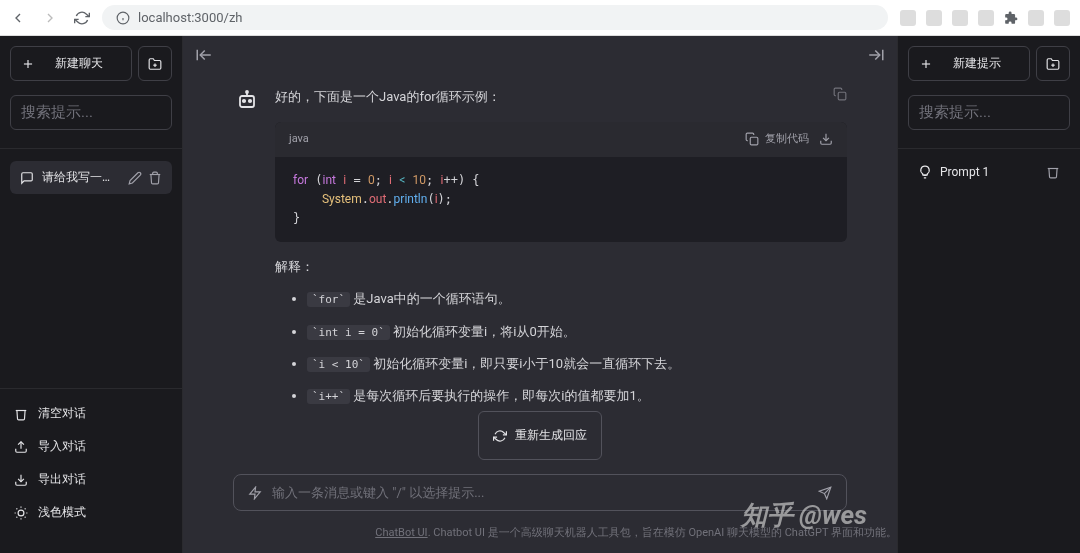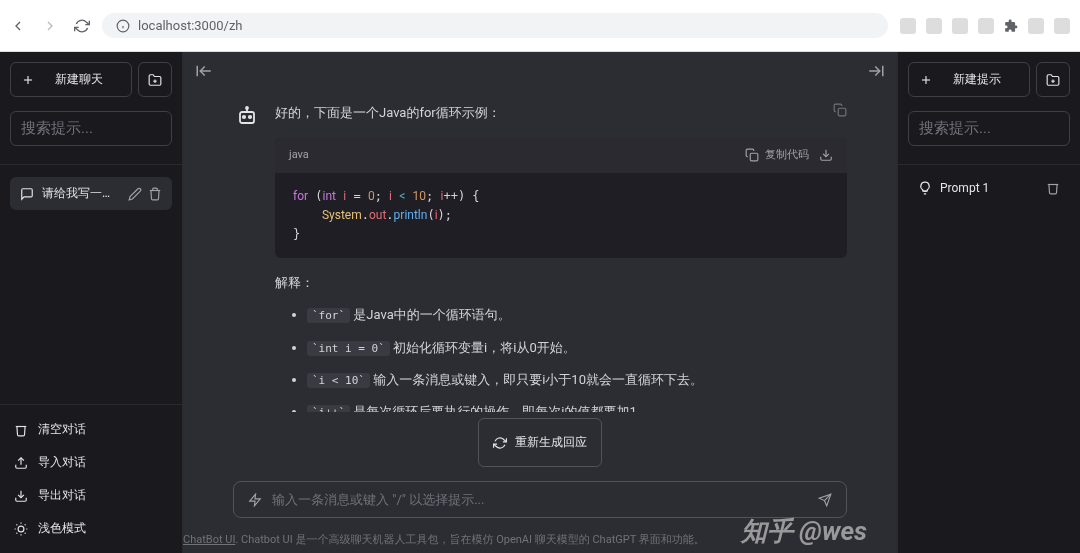--- a/index.html
+++ b/index.html
@@ -1,17 +1,17 @@
 <!DOCTYPE html>
 <html><head>
 <meta charset="utf-8">
 <style>
 *{box-sizing:border-box;margin:0;padding:0;font-family:-apple-system,BlinkMacSystemFont,"Segoe UI",Roboto,sans-serif}
 body{background:#1a1a1e;color:#e4e4e7;overflow:hidden}
-.chrome-bar{height:52px;background:#fff;display:flex;align-items:center;padding:0 10px;gap:12px;border-bottom:1px solid #ddd}
+.chrome-bar{height:36px;background:#fff;display:flex;align-items:center;padding:0 10px;gap:12px;border-bottom:1px solid #ddd}
 .chrome-nav{display:flex;gap:16px;color:#5f6368}
 .chrome-nav svg{width:16px;height:16px}
 .chrome-url{flex:1;display:flex;align-items:center;gap:8px;background:#f1f3f4;border-radius:20px;padding:5px 14px;color:#5f6368;font-size:13px}
 .chrome-ext{display:flex;gap:10px;align-items:center;color:#5f6368}
 .chrome-ext span{width:16px;height:16px;background:#ddd;border-radius:3px}
 .app{display:flex;height:517px;background:#1a1a1e}
 .sidebar{width:183px;background:#1a1a1e;display:flex;flex-direction:column;border-right:1px solid #2a2a2e}
 .side-header{display:flex;gap:6px;padding:10px}
 .new-btn{flex:1;display:flex;align-items:center;gap:20px;padding:8px 10px;border:1px solid #3f3f46;border-radius:6px;font-size:12px;cursor:pointer;color:#e4e4e7}
 .fold-btn{width:34px;display:flex;align-items:center;justify-content:center;border:1px solid #3f3f46;border-radius:6px;cursor:pointer}
@@ -39,21 +39,21 @@
 .kw{color:#c678dd}.typ{color:#c678dd}.var{color:#e06c75}.num{color:#d19a66}.op{color:#56b6c2}.fn{color:#61afef}.obj{color:#e5c07b}
 .explain-list{margin:10px 0 10px 20px}
 .explain-list li{margin:10px 12px;font-size:13px;color:#d4d4d8;list-style:disc}
 .explain-list code{background:#3a3a42;padding:1px 5px;border-radius:3px;font-family:Consolas,monospace;font-size:11px}
 .regen-row{display:flex;justify-content:center;padding:6px 0}
 .regen-btn{display:flex;align-items:center;gap:8px;padding:15px 14px;border:1px solid #52525b;border-radius:6px;font-size:12px;cursor:pointer;background:#2c2c33}
 .input-row{padding:8px 50px}
 .input-box{display:flex;align-items:center;gap:10px;padding:10px 14px;border:1px solid #52525b;border-radius:8px;background:#2c2c33}
 .input-box input{flex:1;background:transparent;border:none;outline:none;color:#e4e4e7;font-size:13px}
 .input-box input::placeholder{color:#71717a}
-.footer-txt{text-align:left;font-size:11px;color:#71717a;padding:6px 0 22px}
+.footer-txt{text-align:right;font-size:11px;color:#71717a;padding:6px 0 13px}
 .footer-txt u{text-decoration:underline}
 .right-panel{width:183px;background:#1a1a1e;display:flex;flex-direction:column;border-left:1px solid #2a2a2e}
 .ic{width:14px;height:14px;flex-shrink:0}
 .watermark{position:absolute;right:30px;bottom:20px;font-size:26px;font-weight:bold;color:rgba(200,200,200,0.7);font-style:italic;pointer-events:none}
 </style>
 </head>
 <body>
 
 <div class="chrome-bar">
   <div class="chrome-nav">
@@ -213,21 +213,21 @@
               </span>
             </div>
             <div class="code-body"><span class="kw">for</span> (<span class="typ">int</span> <span class="var">i</span> = <span class="num">0</span>; <span class="var">i</span> <span class="op">&lt;</span> <span class="num">10</span>; <span class="var">i</span>++) {
     <span class="obj">System</span>.<span class="var">out</span>.<span class="fn">println</span>(<span class="var">i</span>);
 }</div>
           </div>
           <div>解释：</div>
           <ul class="explain-list" id="bullets">
               <li><code>`for`</code><span> 是Java中的一个循环语句。</span></li>
               <li><code>`int i = 0`</code><span> 初始化循环变量i，将i从0开始。</span></li>
-              <li><code>`i &lt; 10`</code><span> 输入一条消息或键入，即只要i小于10就会一直循环下去。</span></li>
+              <li><code>`i &lt; 10`</code><span> 初始化循环变量i，即只要i小于10就会一直循环下去。</span></li>
               <li><code>`i++`</code><span> 是每次循环后要执行的操作，即每次i的值都要加1。</span></li>
               <li><code>`{}`</code><span> 中的代码是循环体，即每次循环要执行的代码，这里我们打印出i的值。</span></li>
             </ul>
 
         </div>
         <div class="copy-msg">
           <svg class="ic" viewBox="0 0 24 24" fill="none" stroke="currentColor" stroke-width="2">
               <rect x="9" y="9" width="13" height="13" rx="2"></rect>
               <path d="M5 15H4a2 2 0 01-2-2V4a2 2 0 012-2h9a2 2 0 012 2v1"></path>
             </svg>

